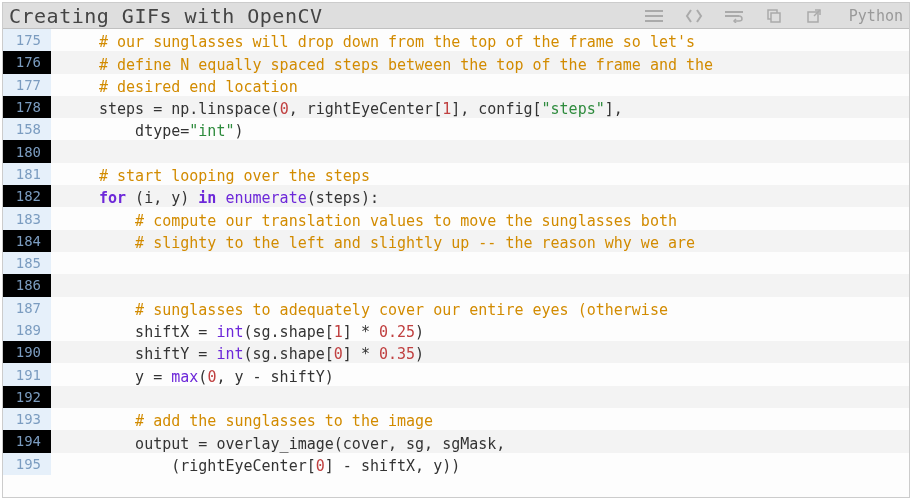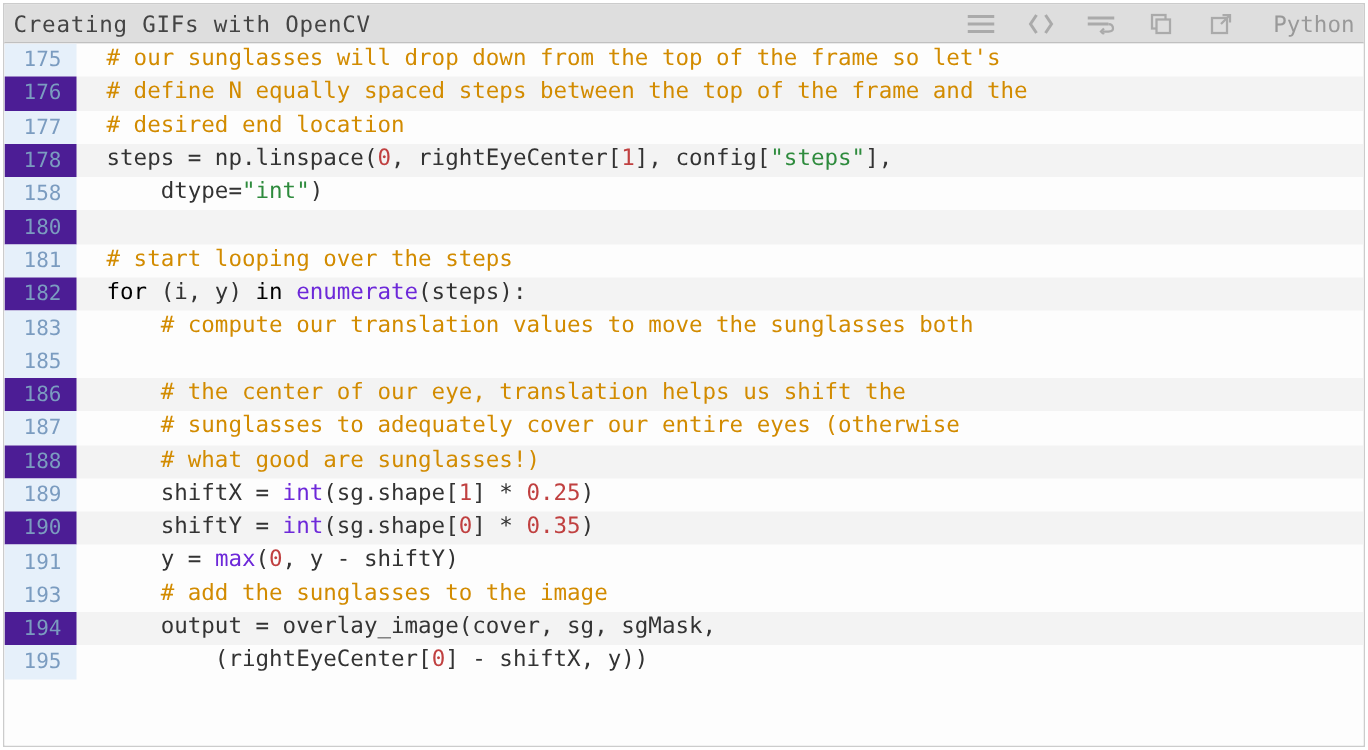--- a/index.html
+++ b/index.html
@@ -24,21 +24,21 @@
   display: flex;
   align-items: center;
   background: #dedede;
   border-bottom: 1px solid #c0c0c0;
   height: 26px;
   padding: 0 6px 0 6px;
 }
 .header .title {
   flex: 1;
   color: #444;
-  font-size: 15px;
+  font-size: 20px;
   letter-spacing: 0.5px;
 }
 .header .toolbar {
   display: flex;
   align-items: center;
   gap: 22px;
 }
 .header .tool-icon {
   width: 18px;
   height: 18px;
@@ -53,45 +53,46 @@
   margin-left: 4px;
 }
 .code-area {
   flex: 1;
   overflow: hidden;
   background: #fdfdfd;
 }
 .line {
   display: flex;
   height: 22.3px;
-  align-items: flex-start;
+  align-items: flex-end;
+  gap: 28px;
 }
 .line.alt { background: #f3f3f3; }
 .gutter {
   width: 48px;
   text-align: right;
   padding-right: 10px;
   background: #e6f0fa;
   color: #7b9cc0;
   font-size: 14px;
   user-select: none;
   align-self: stretch;
   display: flex;
   align-items: center;
   justify-content: flex-end;
 }
-.line.alt .gutter { background: #4c1d95; }
+.line.alt .gutter { background: #000000; }
 .code {
   padding-left: 20px;
   white-space: pre;
   color: #333;
   font-size: 15px;
 }
 .c-comment { color: #d28b00; }
-.c-kw { color: #000000; }
+.c-kw { color: #6d28d9; font-weight: bold; }
 .c-builtin { color: #6d28d9; }
 .c-op { color: #333; }
 .c-num { color: #c04040; }
 .c-str2 { color: #2e8b3d; }
 </style>
 </head>
 <body>
 
 <div class="editor">
   <div class="header">
@@ -166,47 +167,50 @@
       <div class="code"><span class="c-comment"># start looping over the steps</span></div>
     </div>
     <div class="line alt">
       <div class="gutter">182</div>
       <div class="code"><span class="c-kw">for</span><span> (i, y) </span><span class="c-kw">in</span><span> </span><span class="c-builtin">enumerate</span><span>(steps):</span></div>
     </div>
     <div class="line">
       <div class="gutter">183</div>
       <div class="code"><span class="c-comment">    # compute our translation values to move the sunglasses both</span></div>
     </div>
+    <div class="line alt">
+      <div class="gutter">184</div>
+      <div class="code"><span class="c-comment">    # slighty to the left and slightly up -- the reason why we are</span></div>
+    </div>
     <div class="line">
       <div class="gutter">185</div>
     </div>
     <div class="line alt">
       <div class="gutter">186</div>
-      <div class="code"><span class="c-comment">    # the center of our eye, translation helps us shift the</span></div>
     </div>
     <div class="line">
       <div class="gutter">187</div>
       <div class="code"><span class="c-comment">    # sunglasses to adequately cover our entire eyes (otherwise</span></div>
     </div>
-    <div class="line alt">
-      <div class="gutter">188</div>
-      <div class="code"><span class="c-comment">    # what good are sunglasses!)</span></div>
-    </div>
     <div class="line">
       <div class="gutter">189</div>
       <div class="code"><span>    shiftX </span><span class="c-op">=</span><span> </span><span class="c-builtin">int</span><span>(sg.shape[</span><span class="c-num">1</span><span>] </span><span class="c-op">*</span><span> </span><span class="c-num">0.25</span><span>)</span></div>
     </div>
     <div class="line alt">
       <div class="gutter">190</div>
       <div class="code"><span>    shiftY </span><span class="c-op">=</span><span> </span><span class="c-builtin">int</span><span>(sg.shape[</span><span class="c-num">0</span><span>] </span><span class="c-op">*</span><span> </span><span class="c-num">0.35</span><span>)</span></div>
     </div>
     <div class="line">
       <div class="gutter">191</div>
       <div class="code"><span>    y </span><span class="c-op">=</span><span> </span><span class="c-builtin">max</span><span>(</span><span class="c-num">0</span><span>, y </span><span class="c-op">-</span><span> shiftY)</span></div>
     </div>
+    <div class="line alt">
+      <div class="gutter">192</div>
+      <div class="code"></div>
+    </div>
     <div class="line">
       <div class="gutter">193</div>
       <div class="code"><span class="c-comment">    # add the sunglasses to the image</span></div>
     </div>
     <div class="line alt">
       <div class="gutter">194</div>
       <div class="code"><span>    output </span><span class="c-op">=</span><span> overlay_image(cover, sg, sgMask,</span></div>
     </div>
     <div class="line">
       <div class="gutter">195</div>

